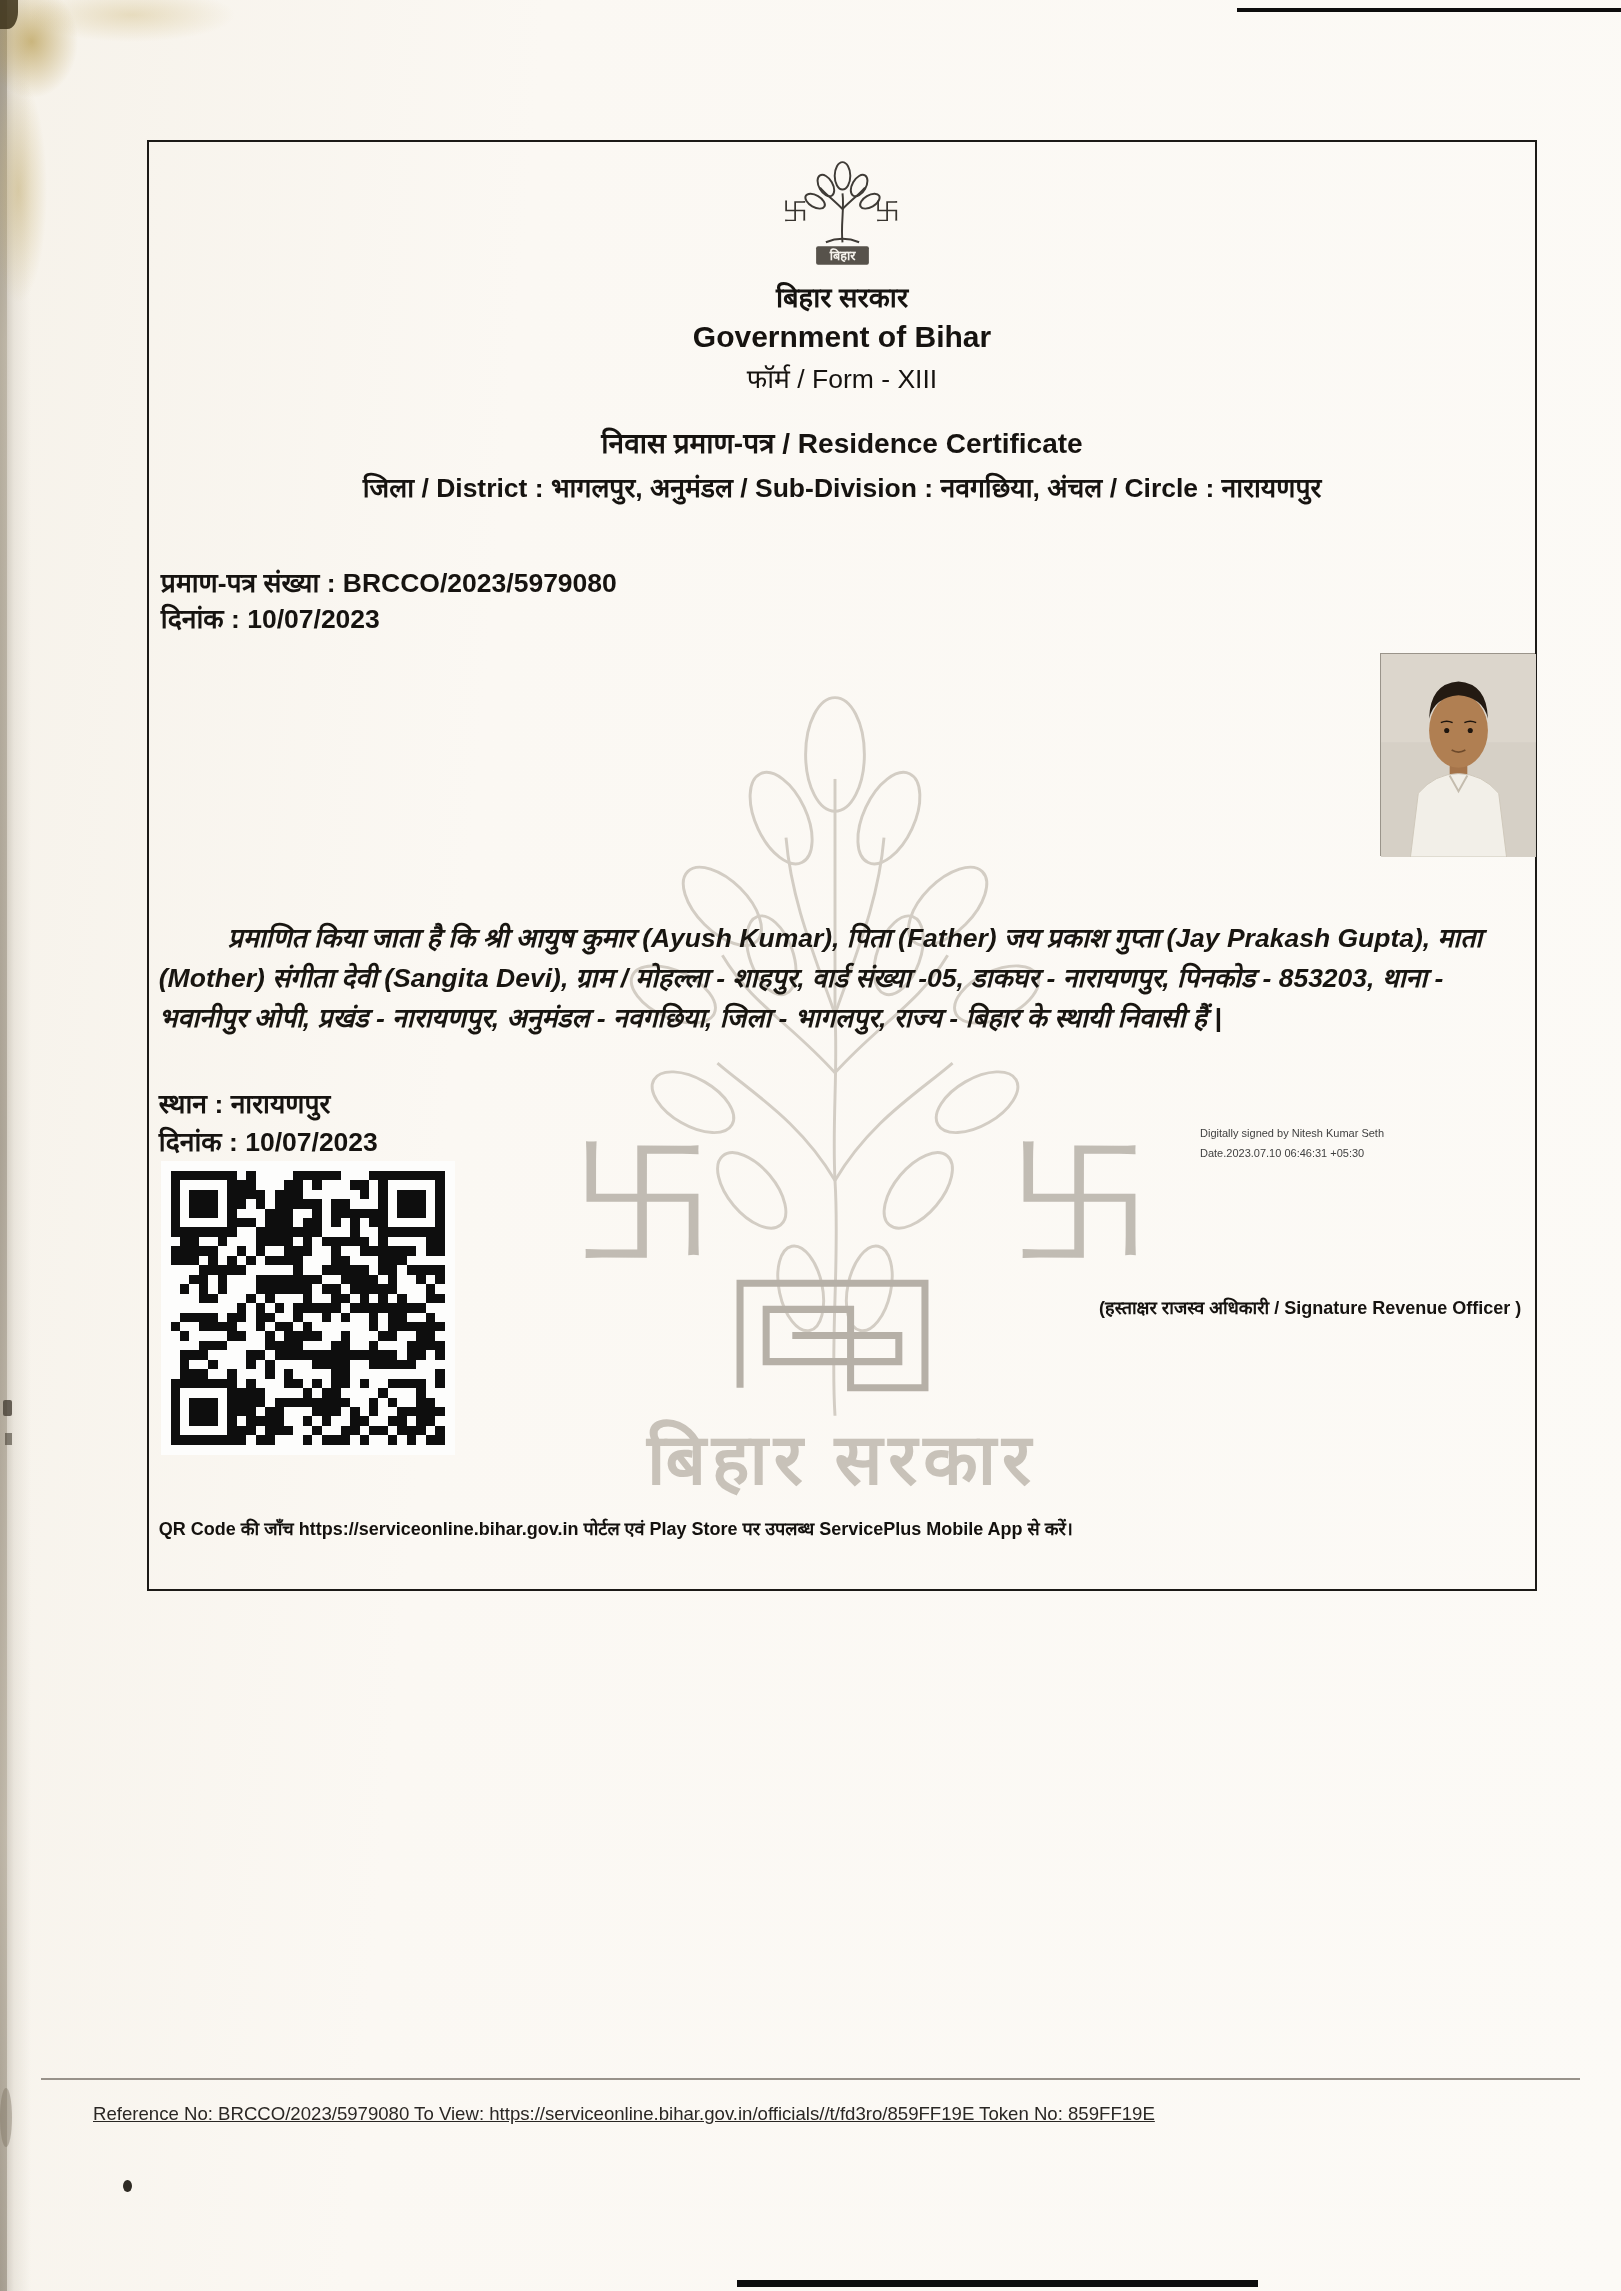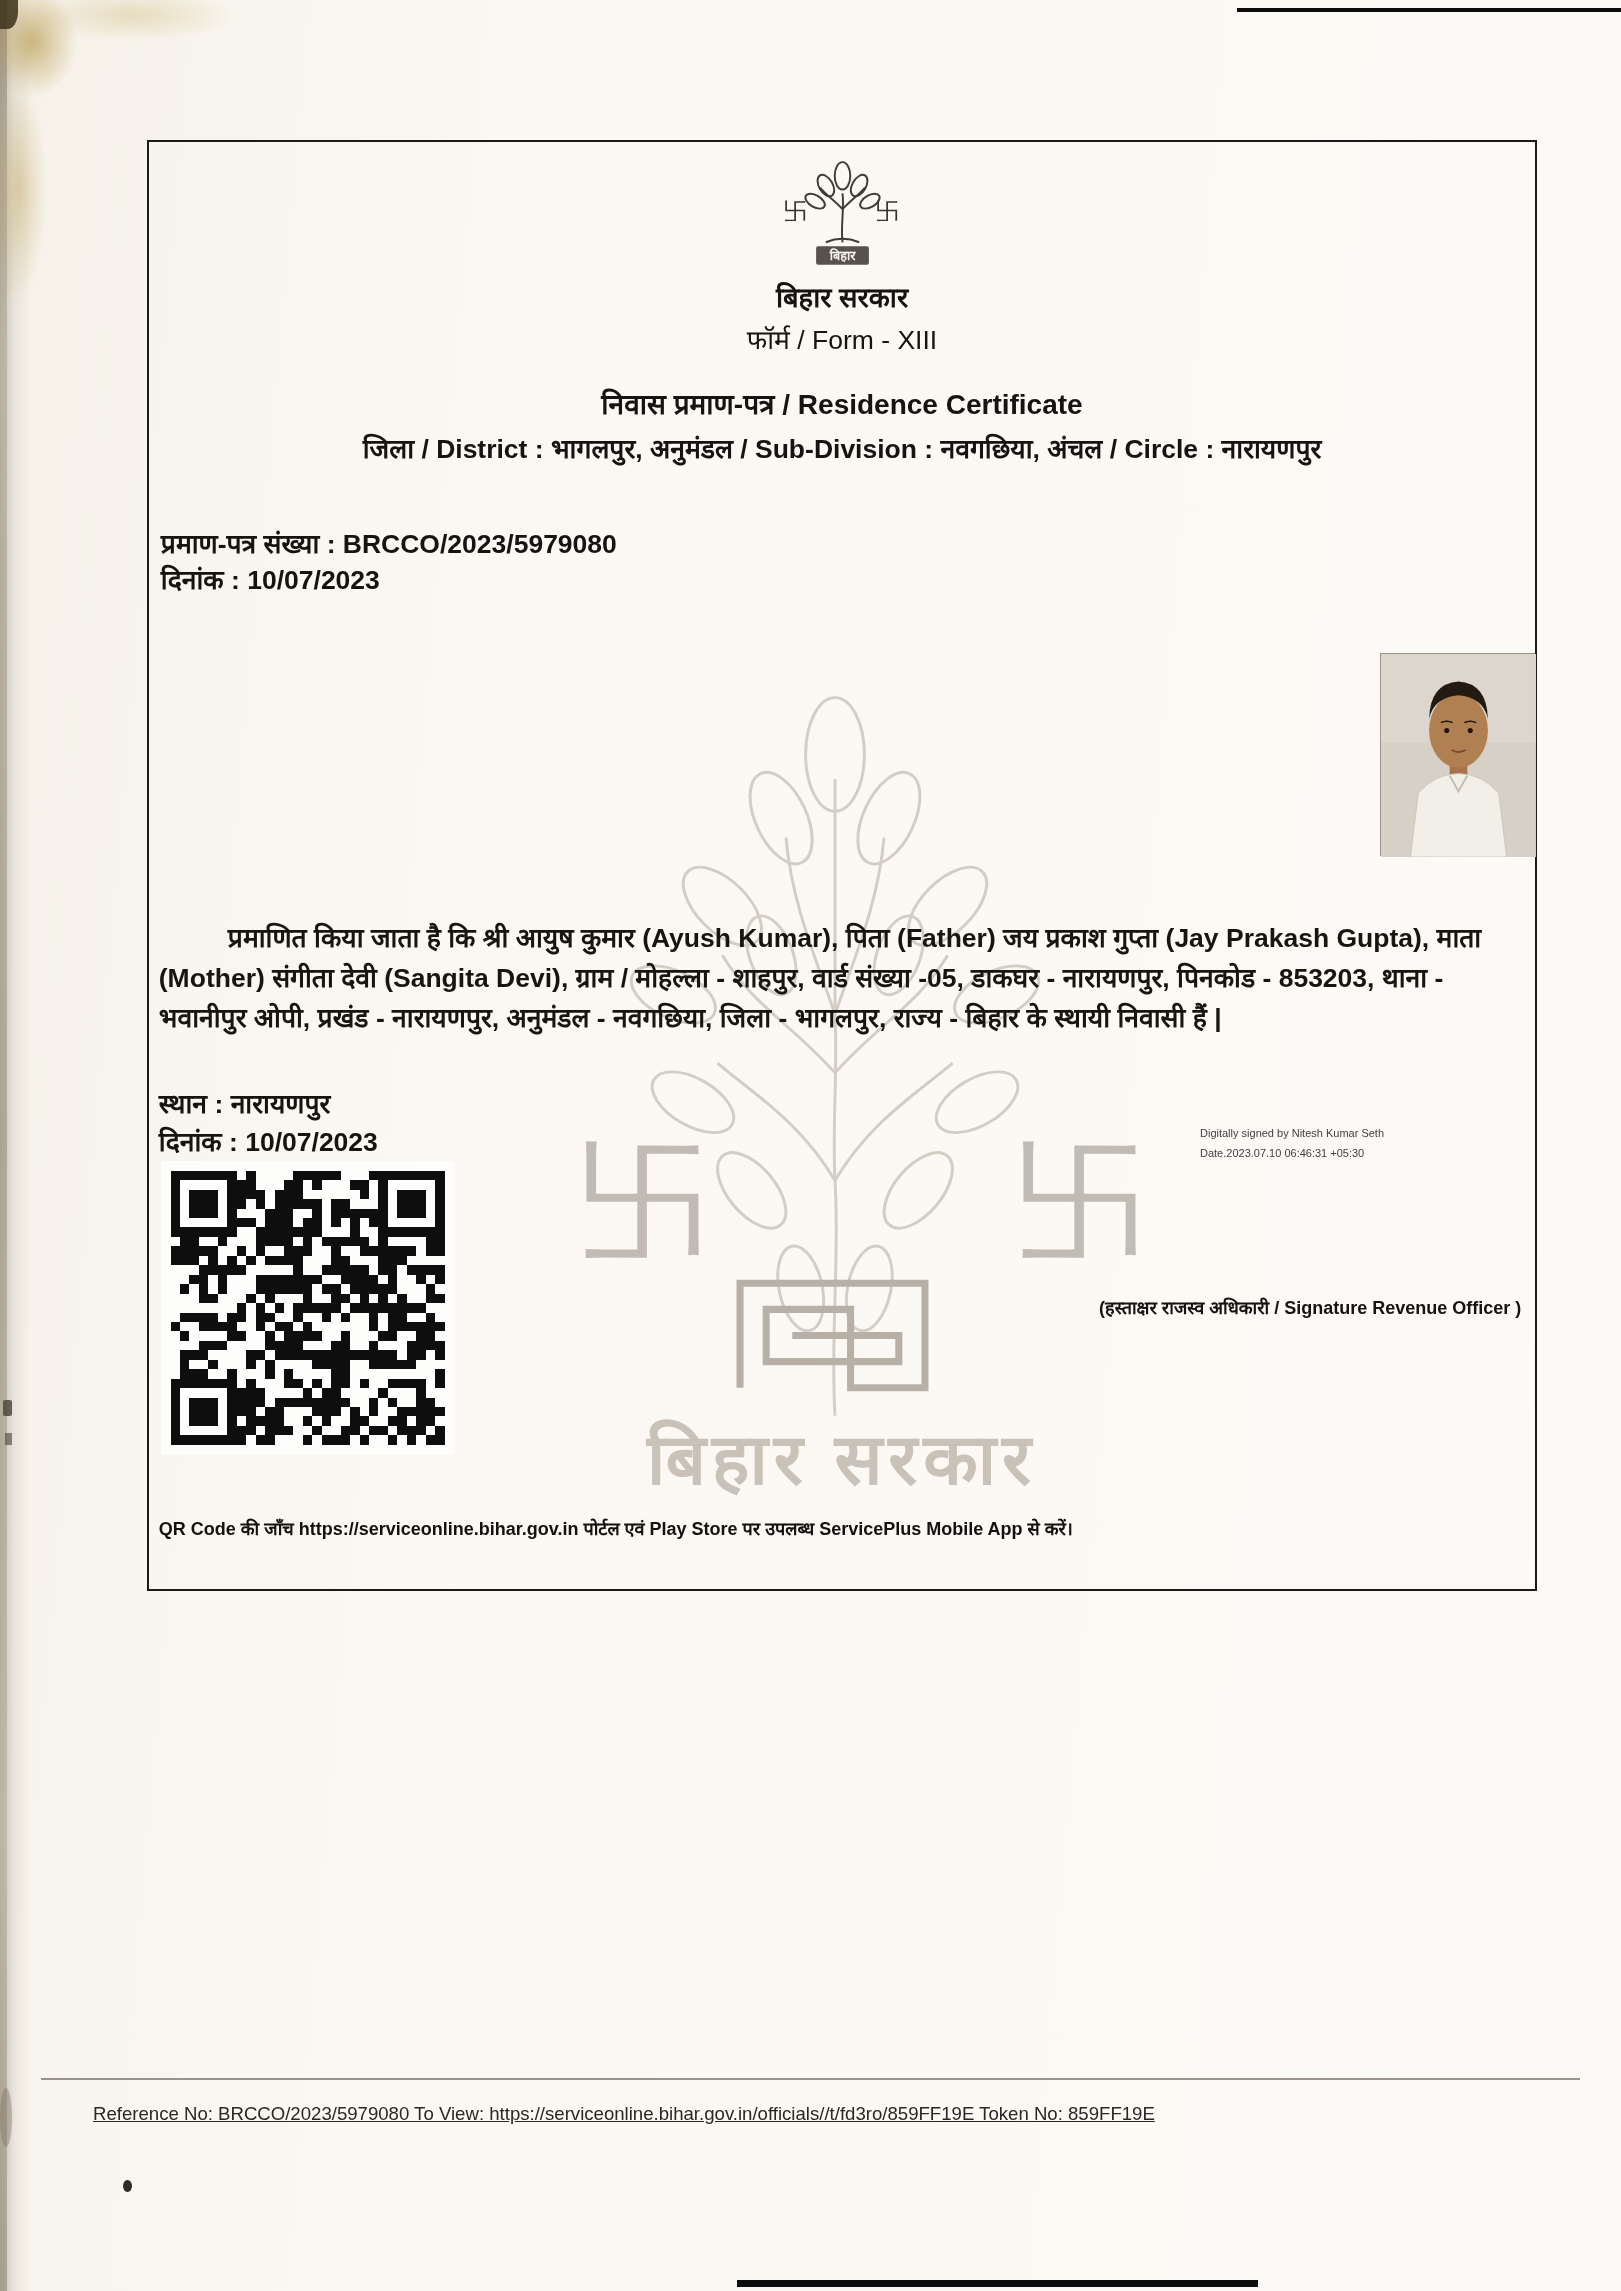--- a/index.html
+++ b/index.html
@@ -55,21 +55,21 @@
   .h-title   { font-size:28px; font-weight:bold; margin-top:27.4px; }
   .h-district{ font-size:26.5px; font-weight:bold; margin-top:7.8px; }
 
   .meta-row { display:flex; justify-content:space-between; margin-top:59px; padding:0 11.8px;
     font-size:26.5px; font-weight:bold;flex-direction:column; }
 
   .photo { position:absolute; right:0; top:511px; width:155px; height:203px;
     border:1px solid #9a948a; background:#d6d0c6; }
 
   .para { position:absolute; left:9.8px; right:15.7px; top:776px;
-    font-size:26.5px; font-weight:700; line-height:40px; text-indent:69px; color:#181510; }
+    font-size:26.5px; font-weight:700; line-height:40px; text-indent:69px; color:#181510;font-style:italic; }
 
   .issue { position:absolute; left:9.8px; top:943px; font-size:26.5px; font-weight:bold; line-height:38px; }
 
   .digital-sig { position:absolute; left:1051px; top:982px; width:353px;
     font-size:11px; color:#3f3f3f; line-height:19.6px; }
 
   .sig-caption { position:absolute; right:13.7px; top:1153px; font-size:18px; font-weight:bold; }
 
   .qr { position:absolute; left:11.8px; top:1019px; width:294px; height:294px;
     background:#fdfdfc; padding:9.8px; }
@@ -153,20 +153,21 @@
             <ellipse transform="rotate(30 83 36)" cx="83" cy="36" rx="7" ry="12"></ellipse>
             <ellipse transform="rotate(-60 38 52)" cx="38" cy="52" rx="6" ry="11"></ellipse>
             <ellipse transform="rotate(60 94 52)" cx="94" cy="52" rx="6" ry="11"></ellipse>
           </g>
           <text x="6" y="70" font-size="24" fill="#37332e">卐</text>
           <text x="100" y="70" font-size="24" fill="#37332e">卐</text>
           <rect x="39" y="98" width="54" height="19" rx="2" fill="#57524b"></rect>
           <text x="66" y="112" font-size="13" font-weight="bold" fill="#f5f2ec" text-anchor="middle">बिहार</text>
         </svg>
         <div class="h-govt-hi">बिहार सरकार</div>
+        <div class="h-govt-en">Government of Bihar</div>
         <div class="h-form">फॉर्म / Form - XIII</div>
         <div class="h-title">निवास प्रमाण-पत्र / Residence Certificate</div>
         <div class="h-district">जिला / District : भागलपुर, अनुमंडल / Sub-Division : नवगछिया, अंचल / Circle : नारायणपुर</div>
       </div>
 
       <div class="meta-row">
         <div>प्रमाण-पत्र संख्या : BRCCO/2023/5979080</div>
         <div>दिनांक : 10/07/2023</div>
       </div>
 

